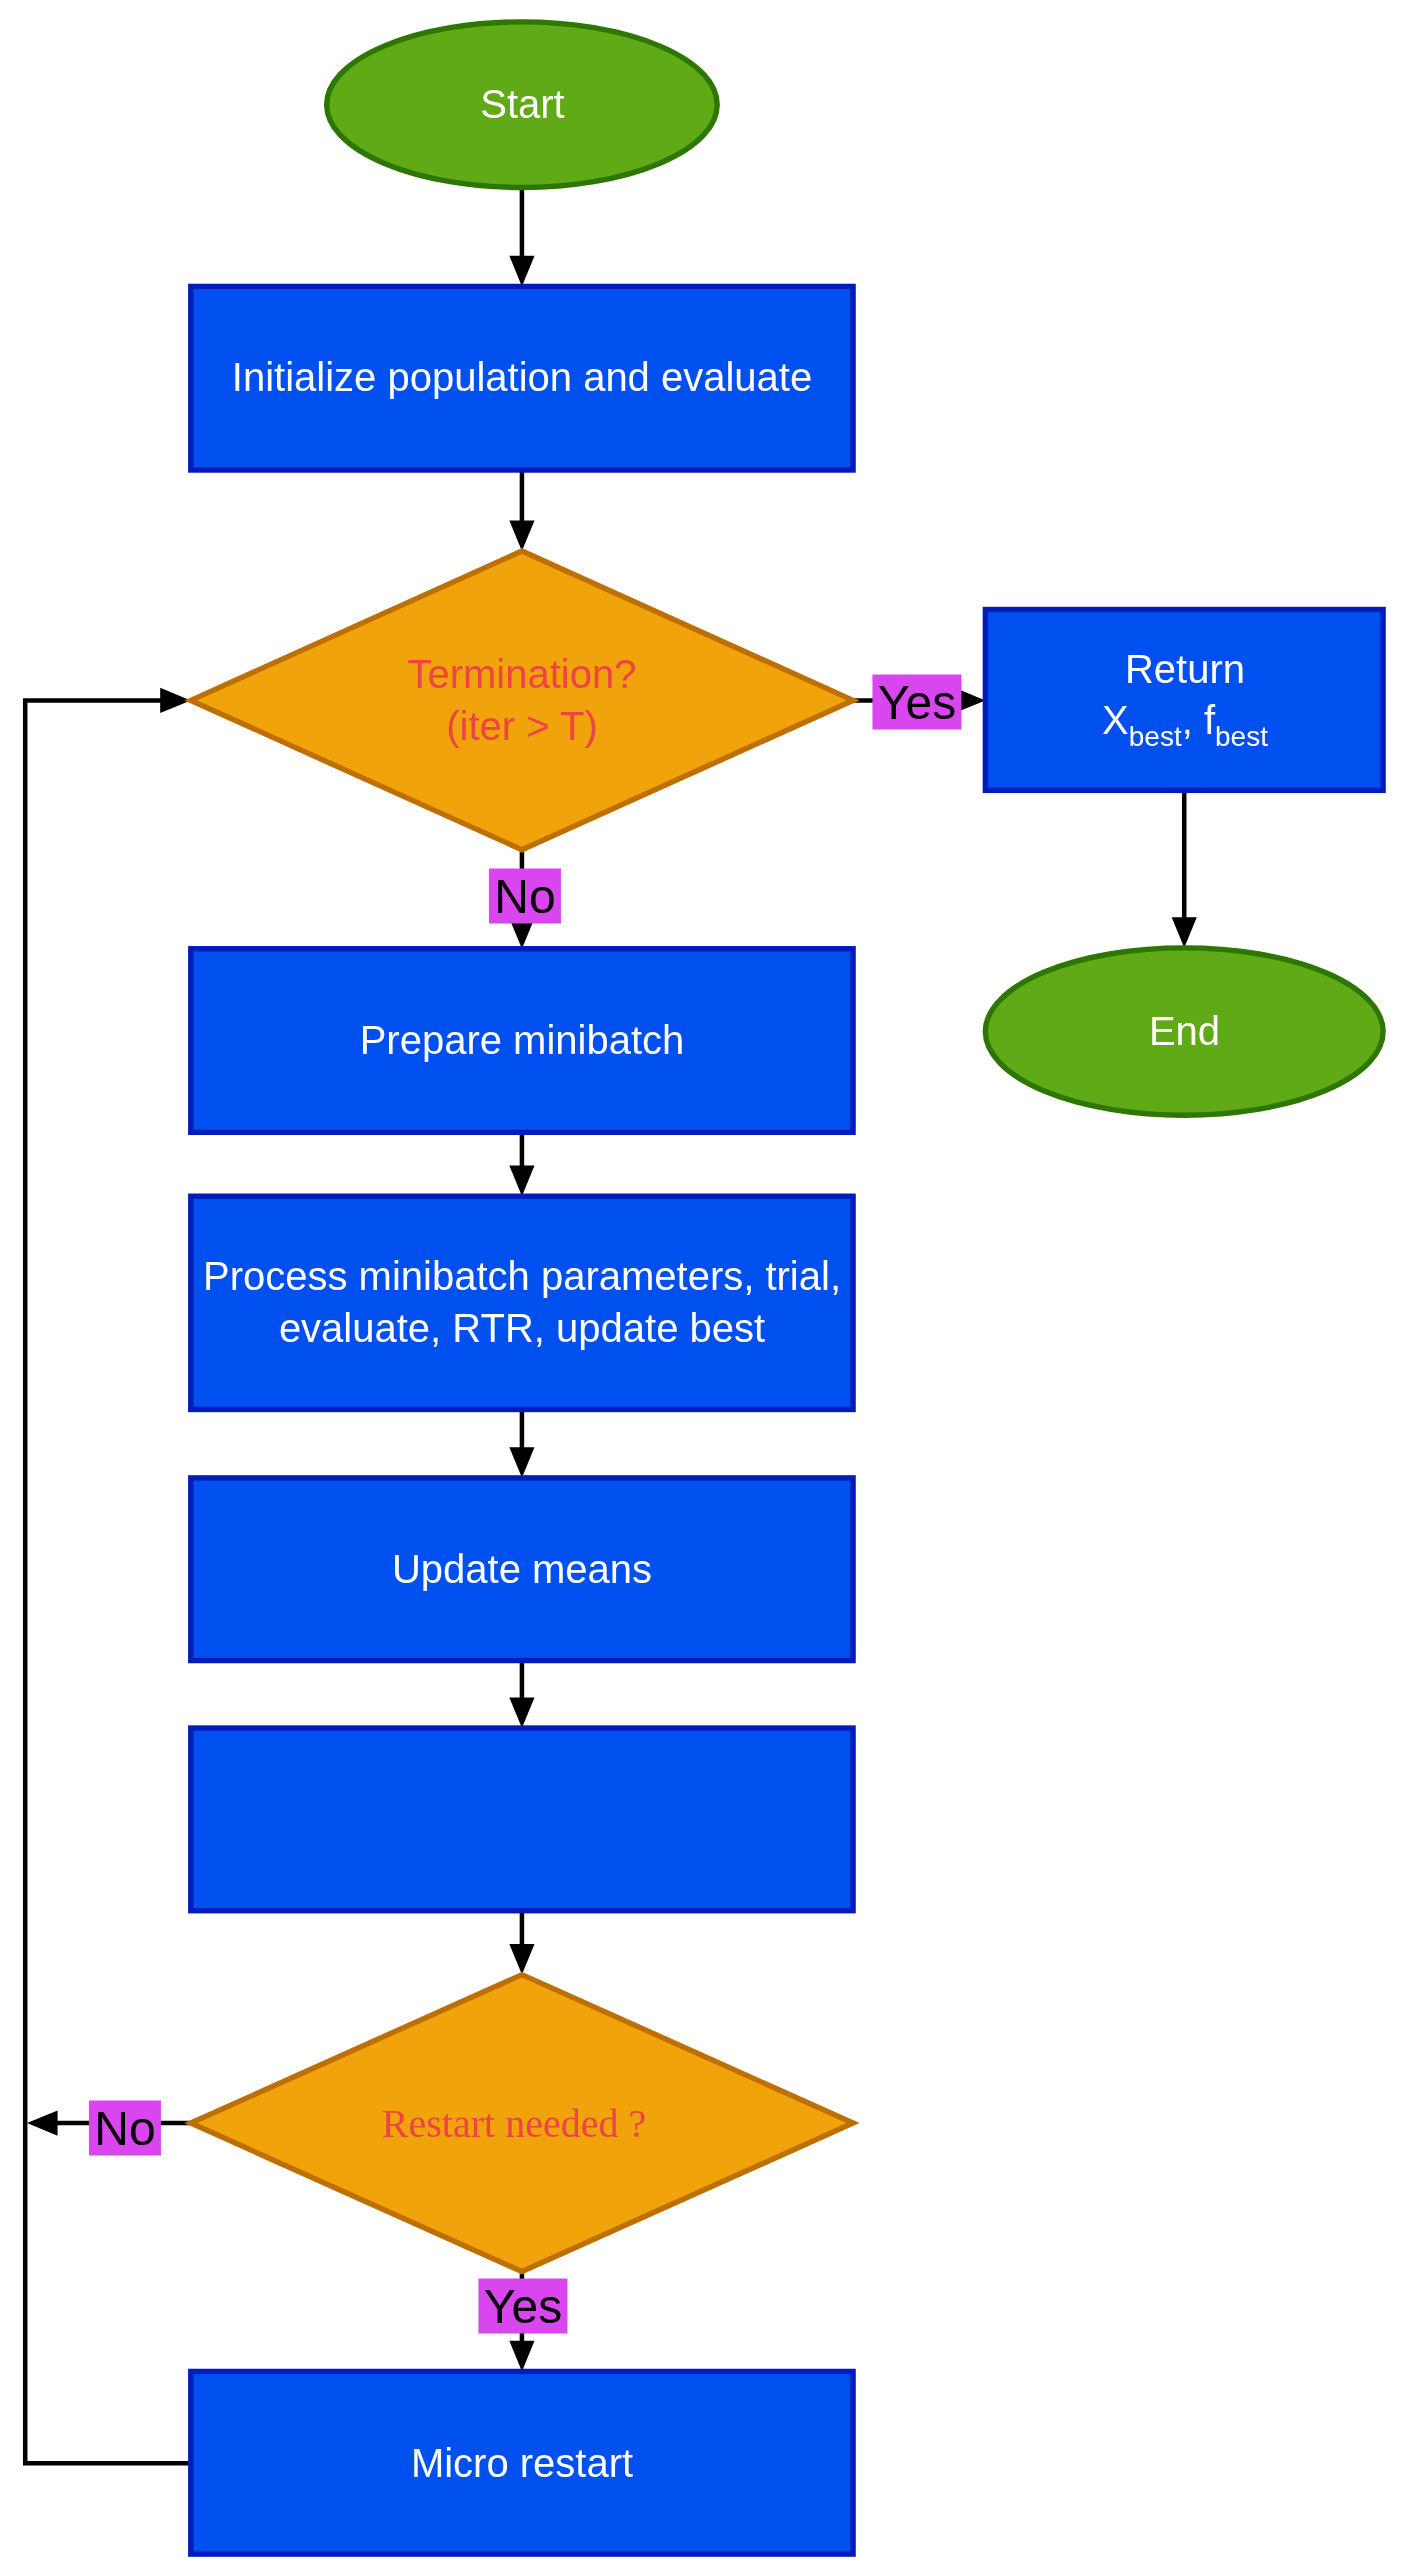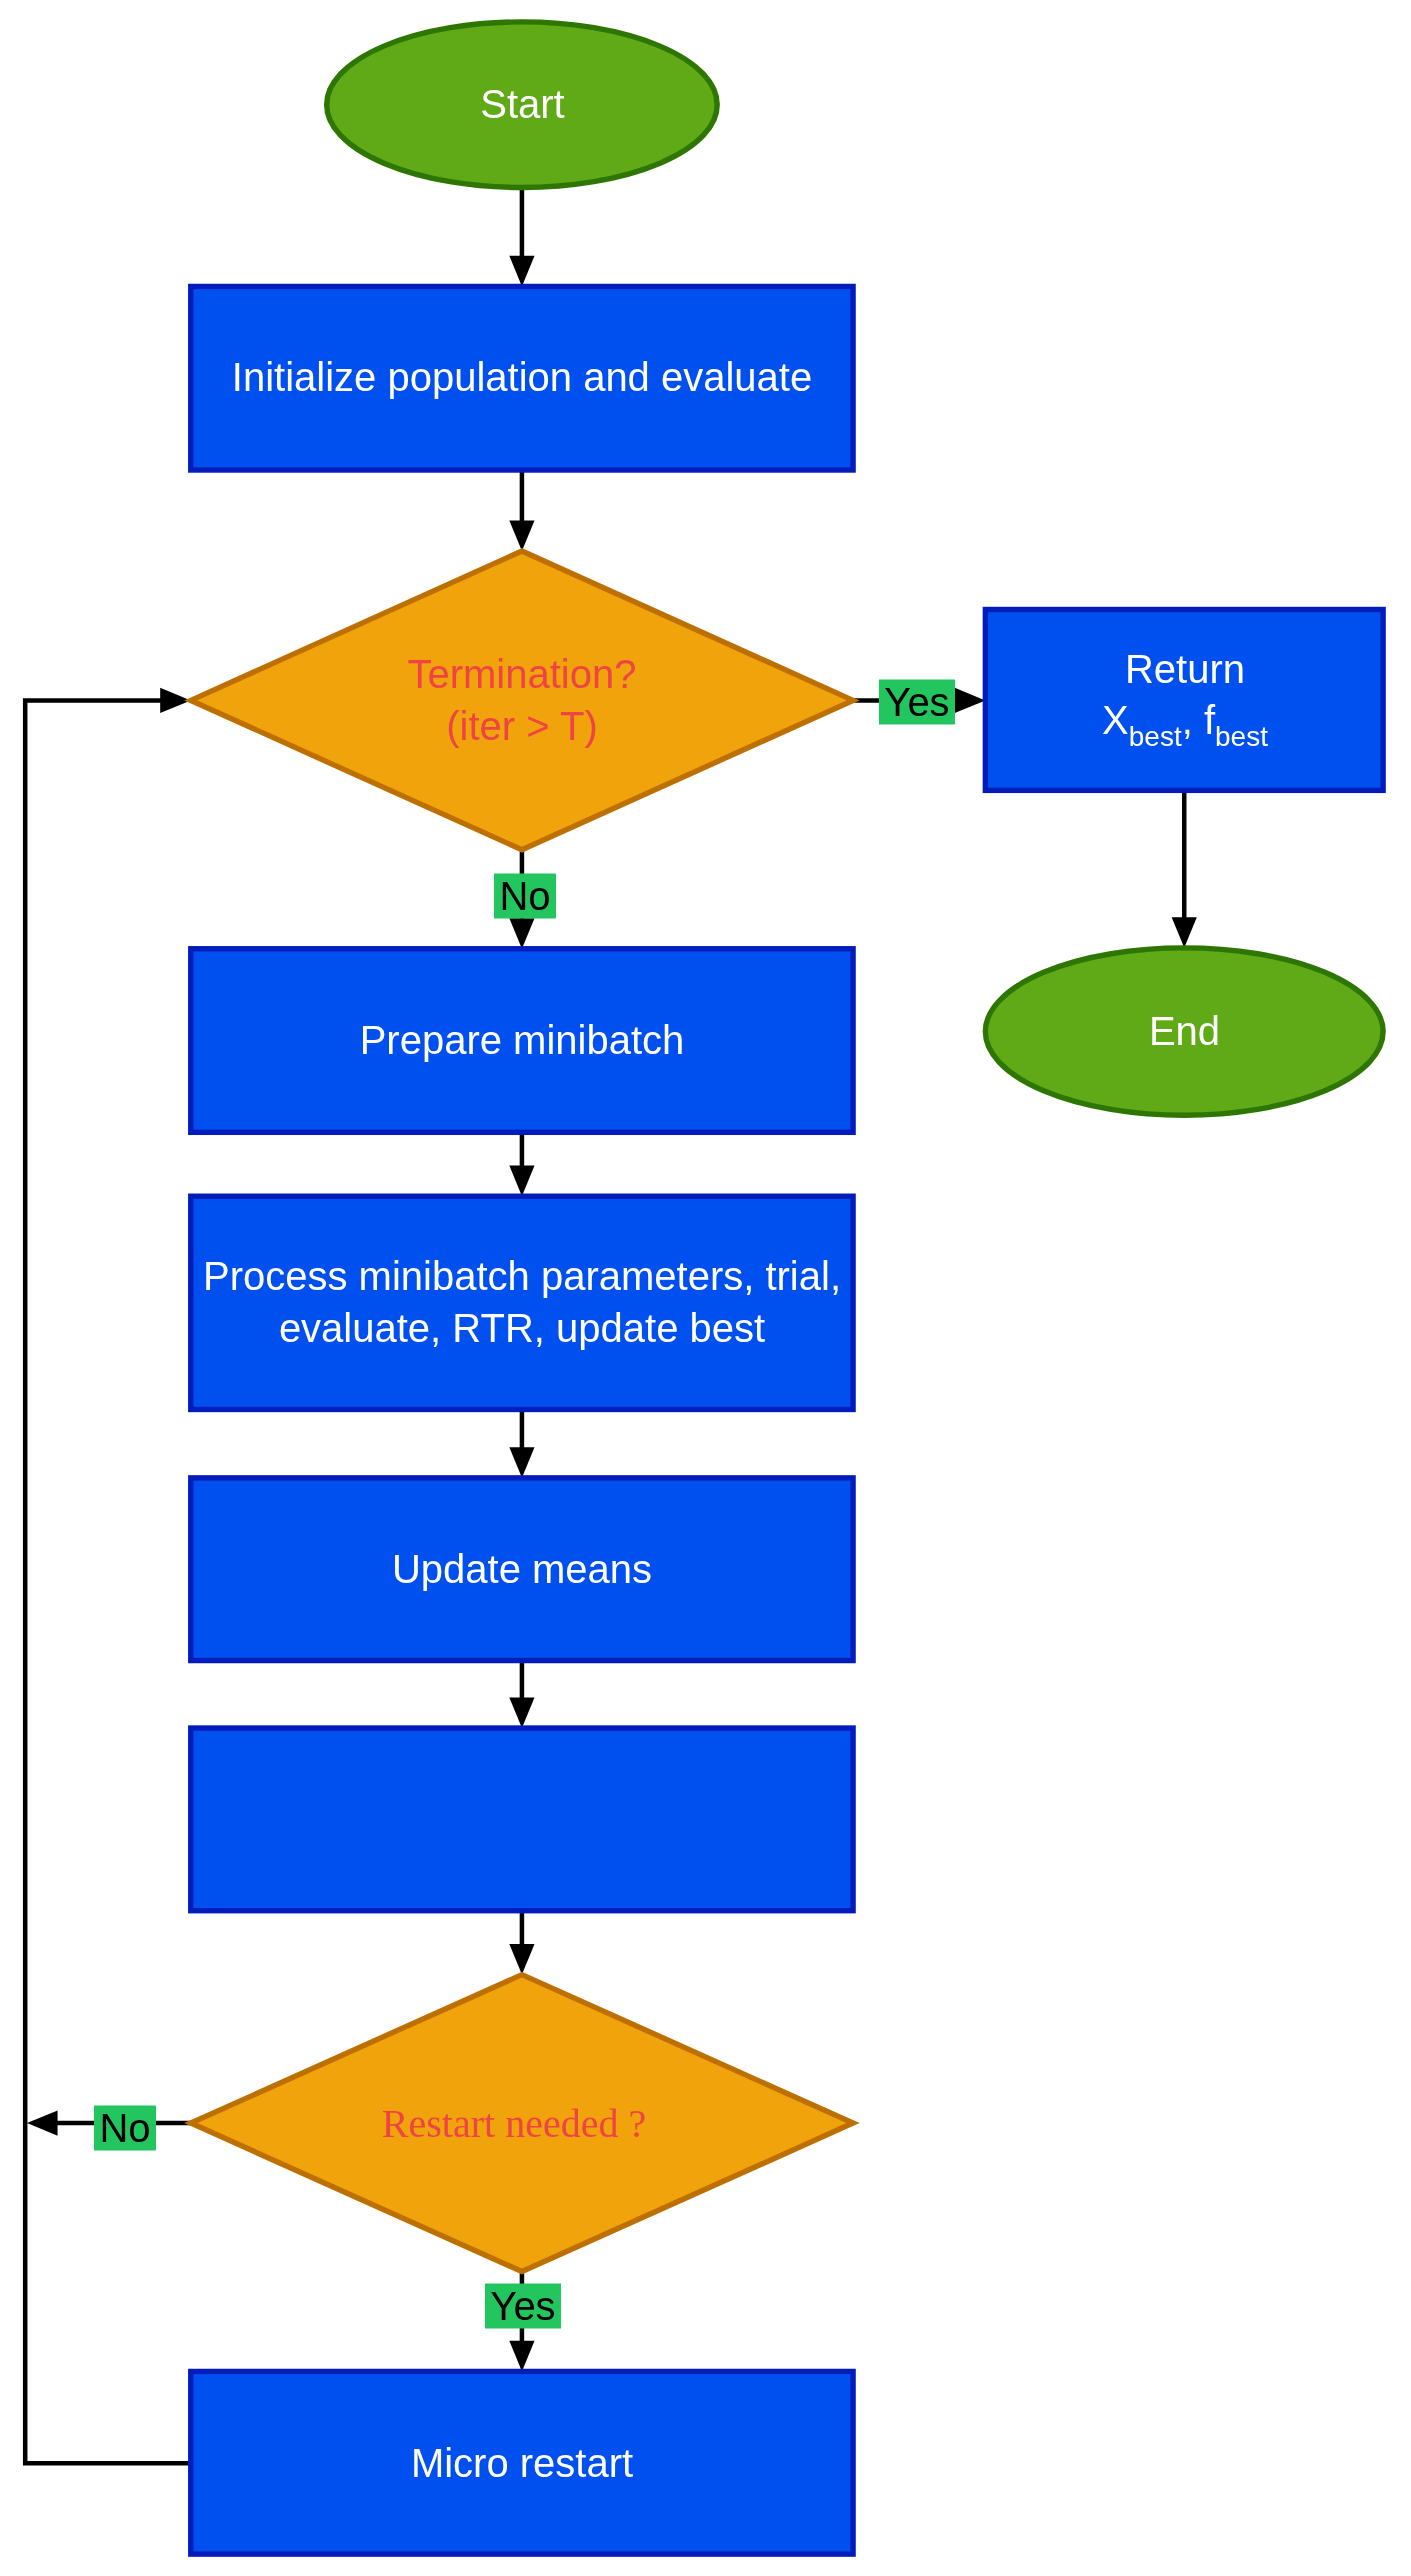--- a/index.html
+++ b/index.html
@@ -24,23 +24,23 @@
     text-align: center;
     font-size: 40px;
     line-height: 1.28;
   }
   .node-label .line { white-space: nowrap; }
   .text-light { color: #ffffff; align-items: center; }
   .text-dark { color: #ef4444; }
   .edge-label {
     position: absolute;
     transform: translate(-50%, -50%);
-    background: #22c55e;
+    background: #d946ef;
     padding: 0 5.4px;
-    font-size: 40px;
+    font-size: 48px;
     color: #000000;
     white-space: nowrap;
   }
   .subscript { font-size: 28px; vertical-align: -11.7px; }
 </style>
 </head>
 <body>
 
 <div id="canvas">
 

